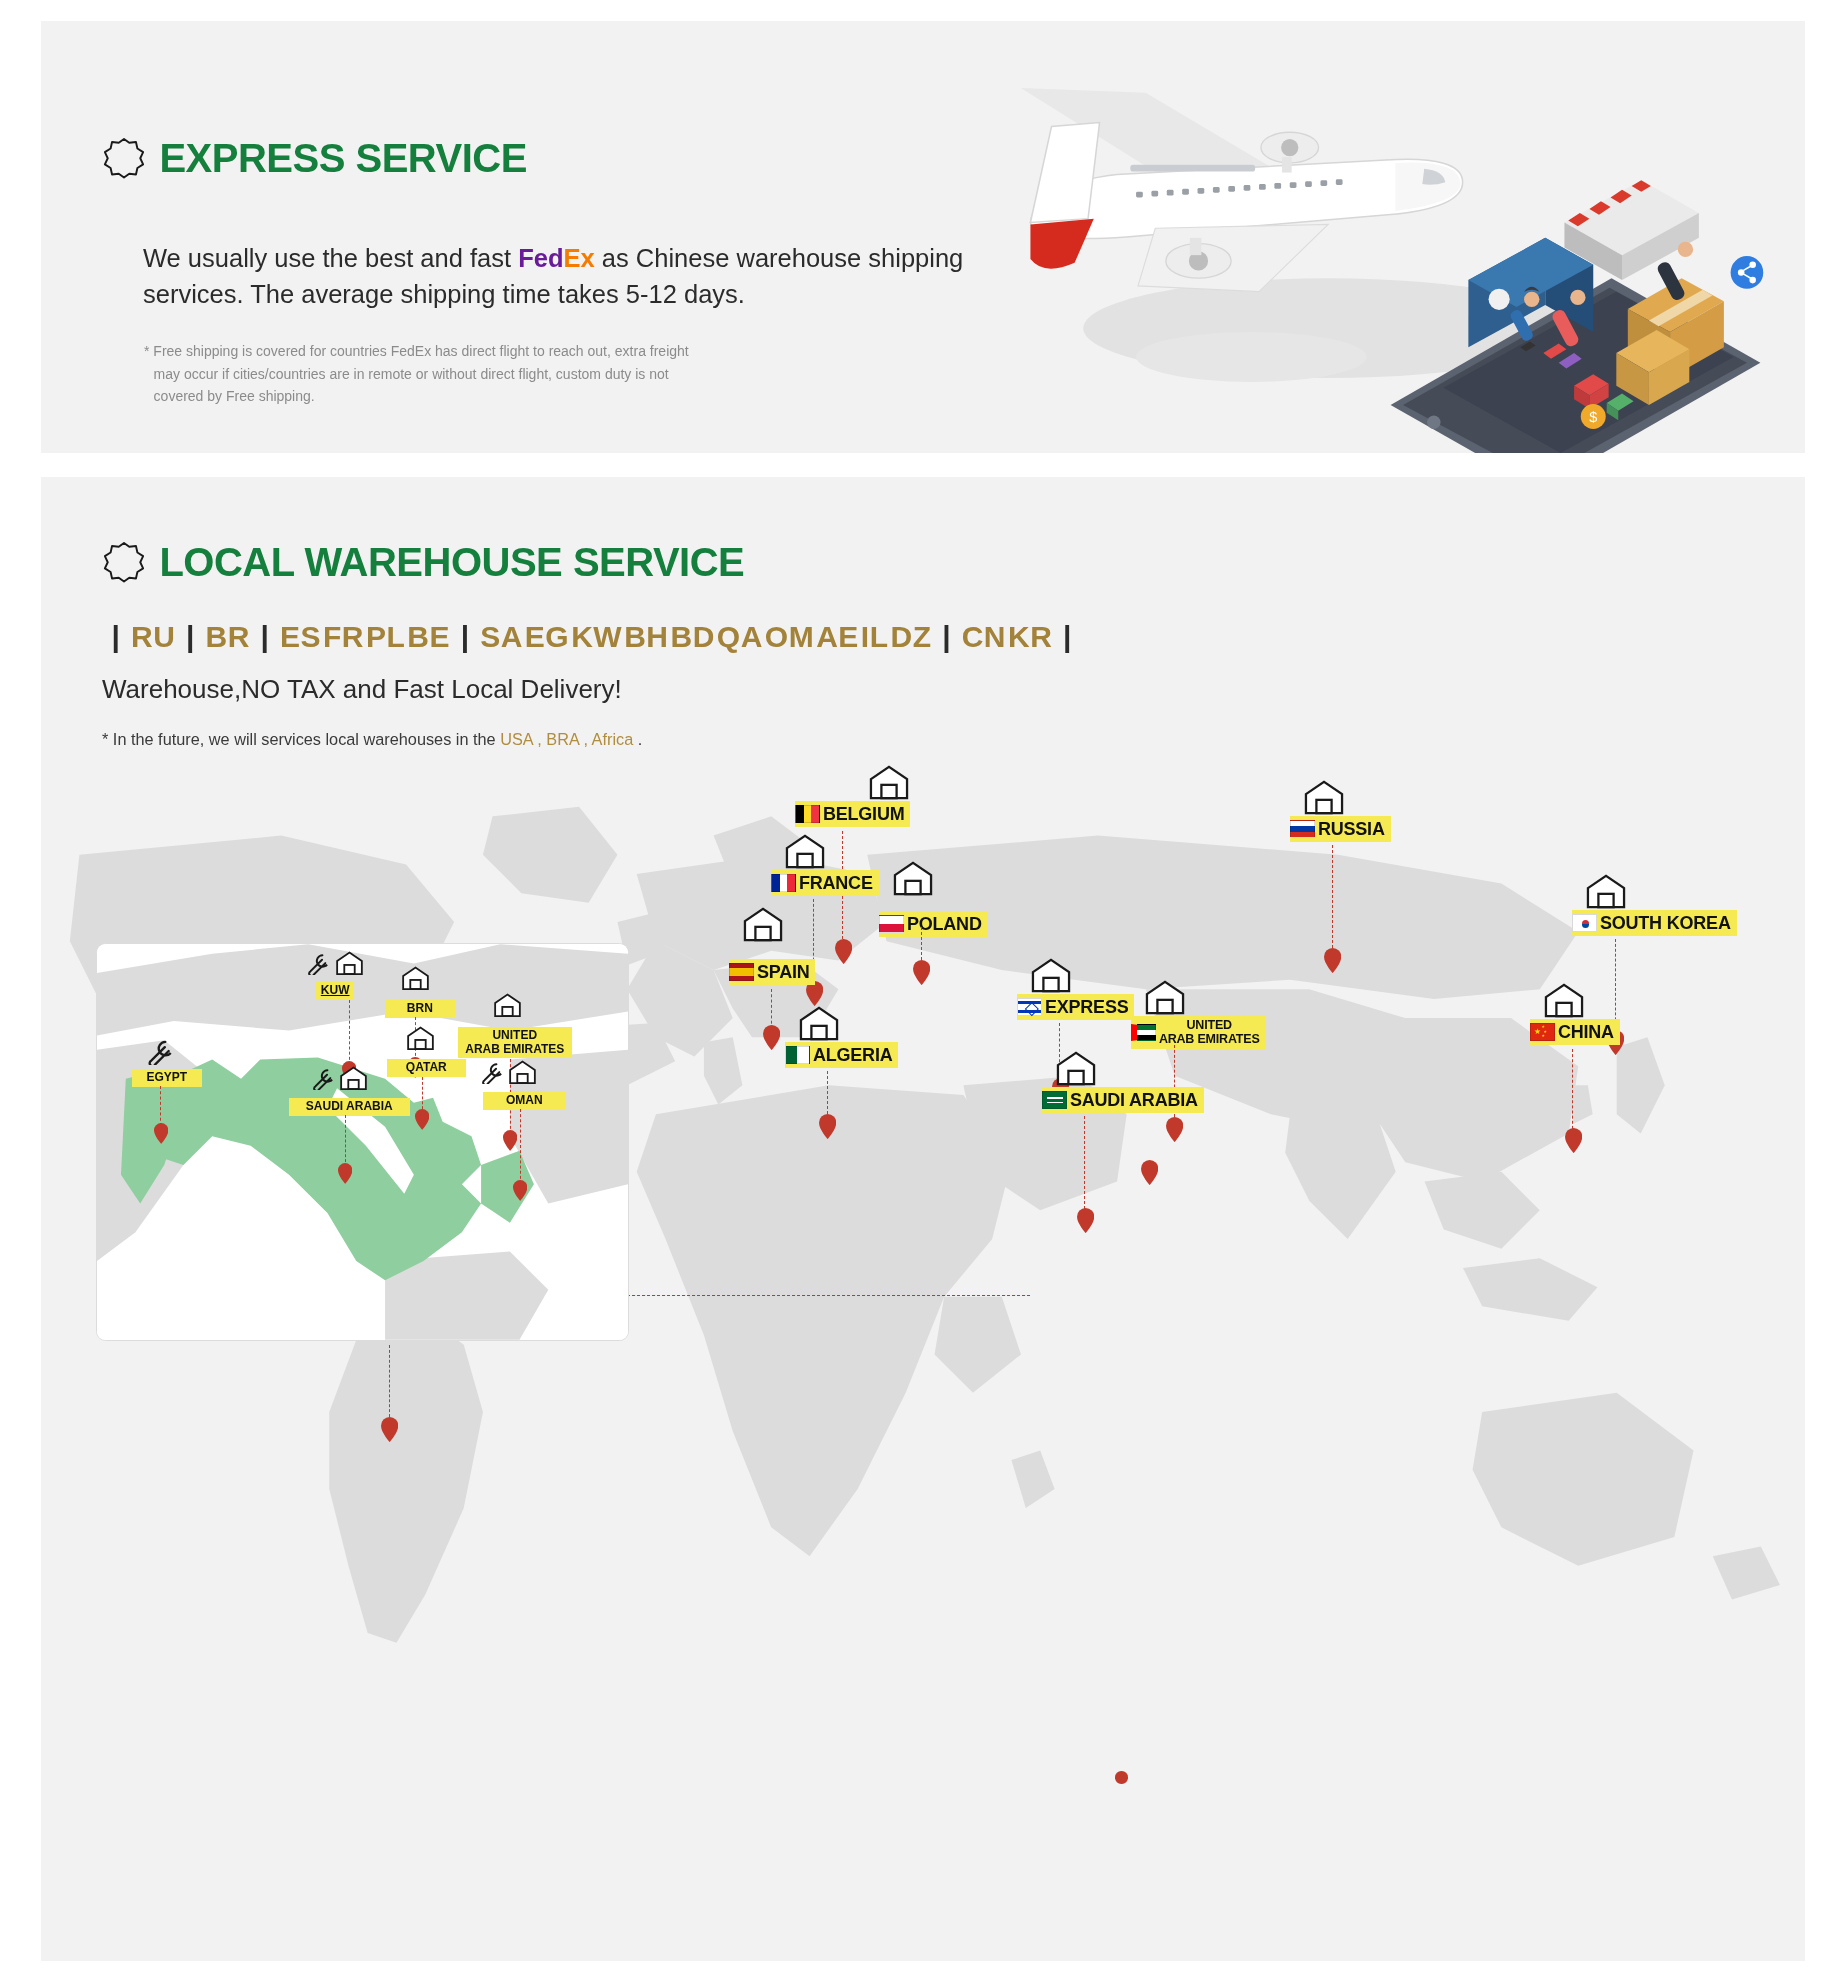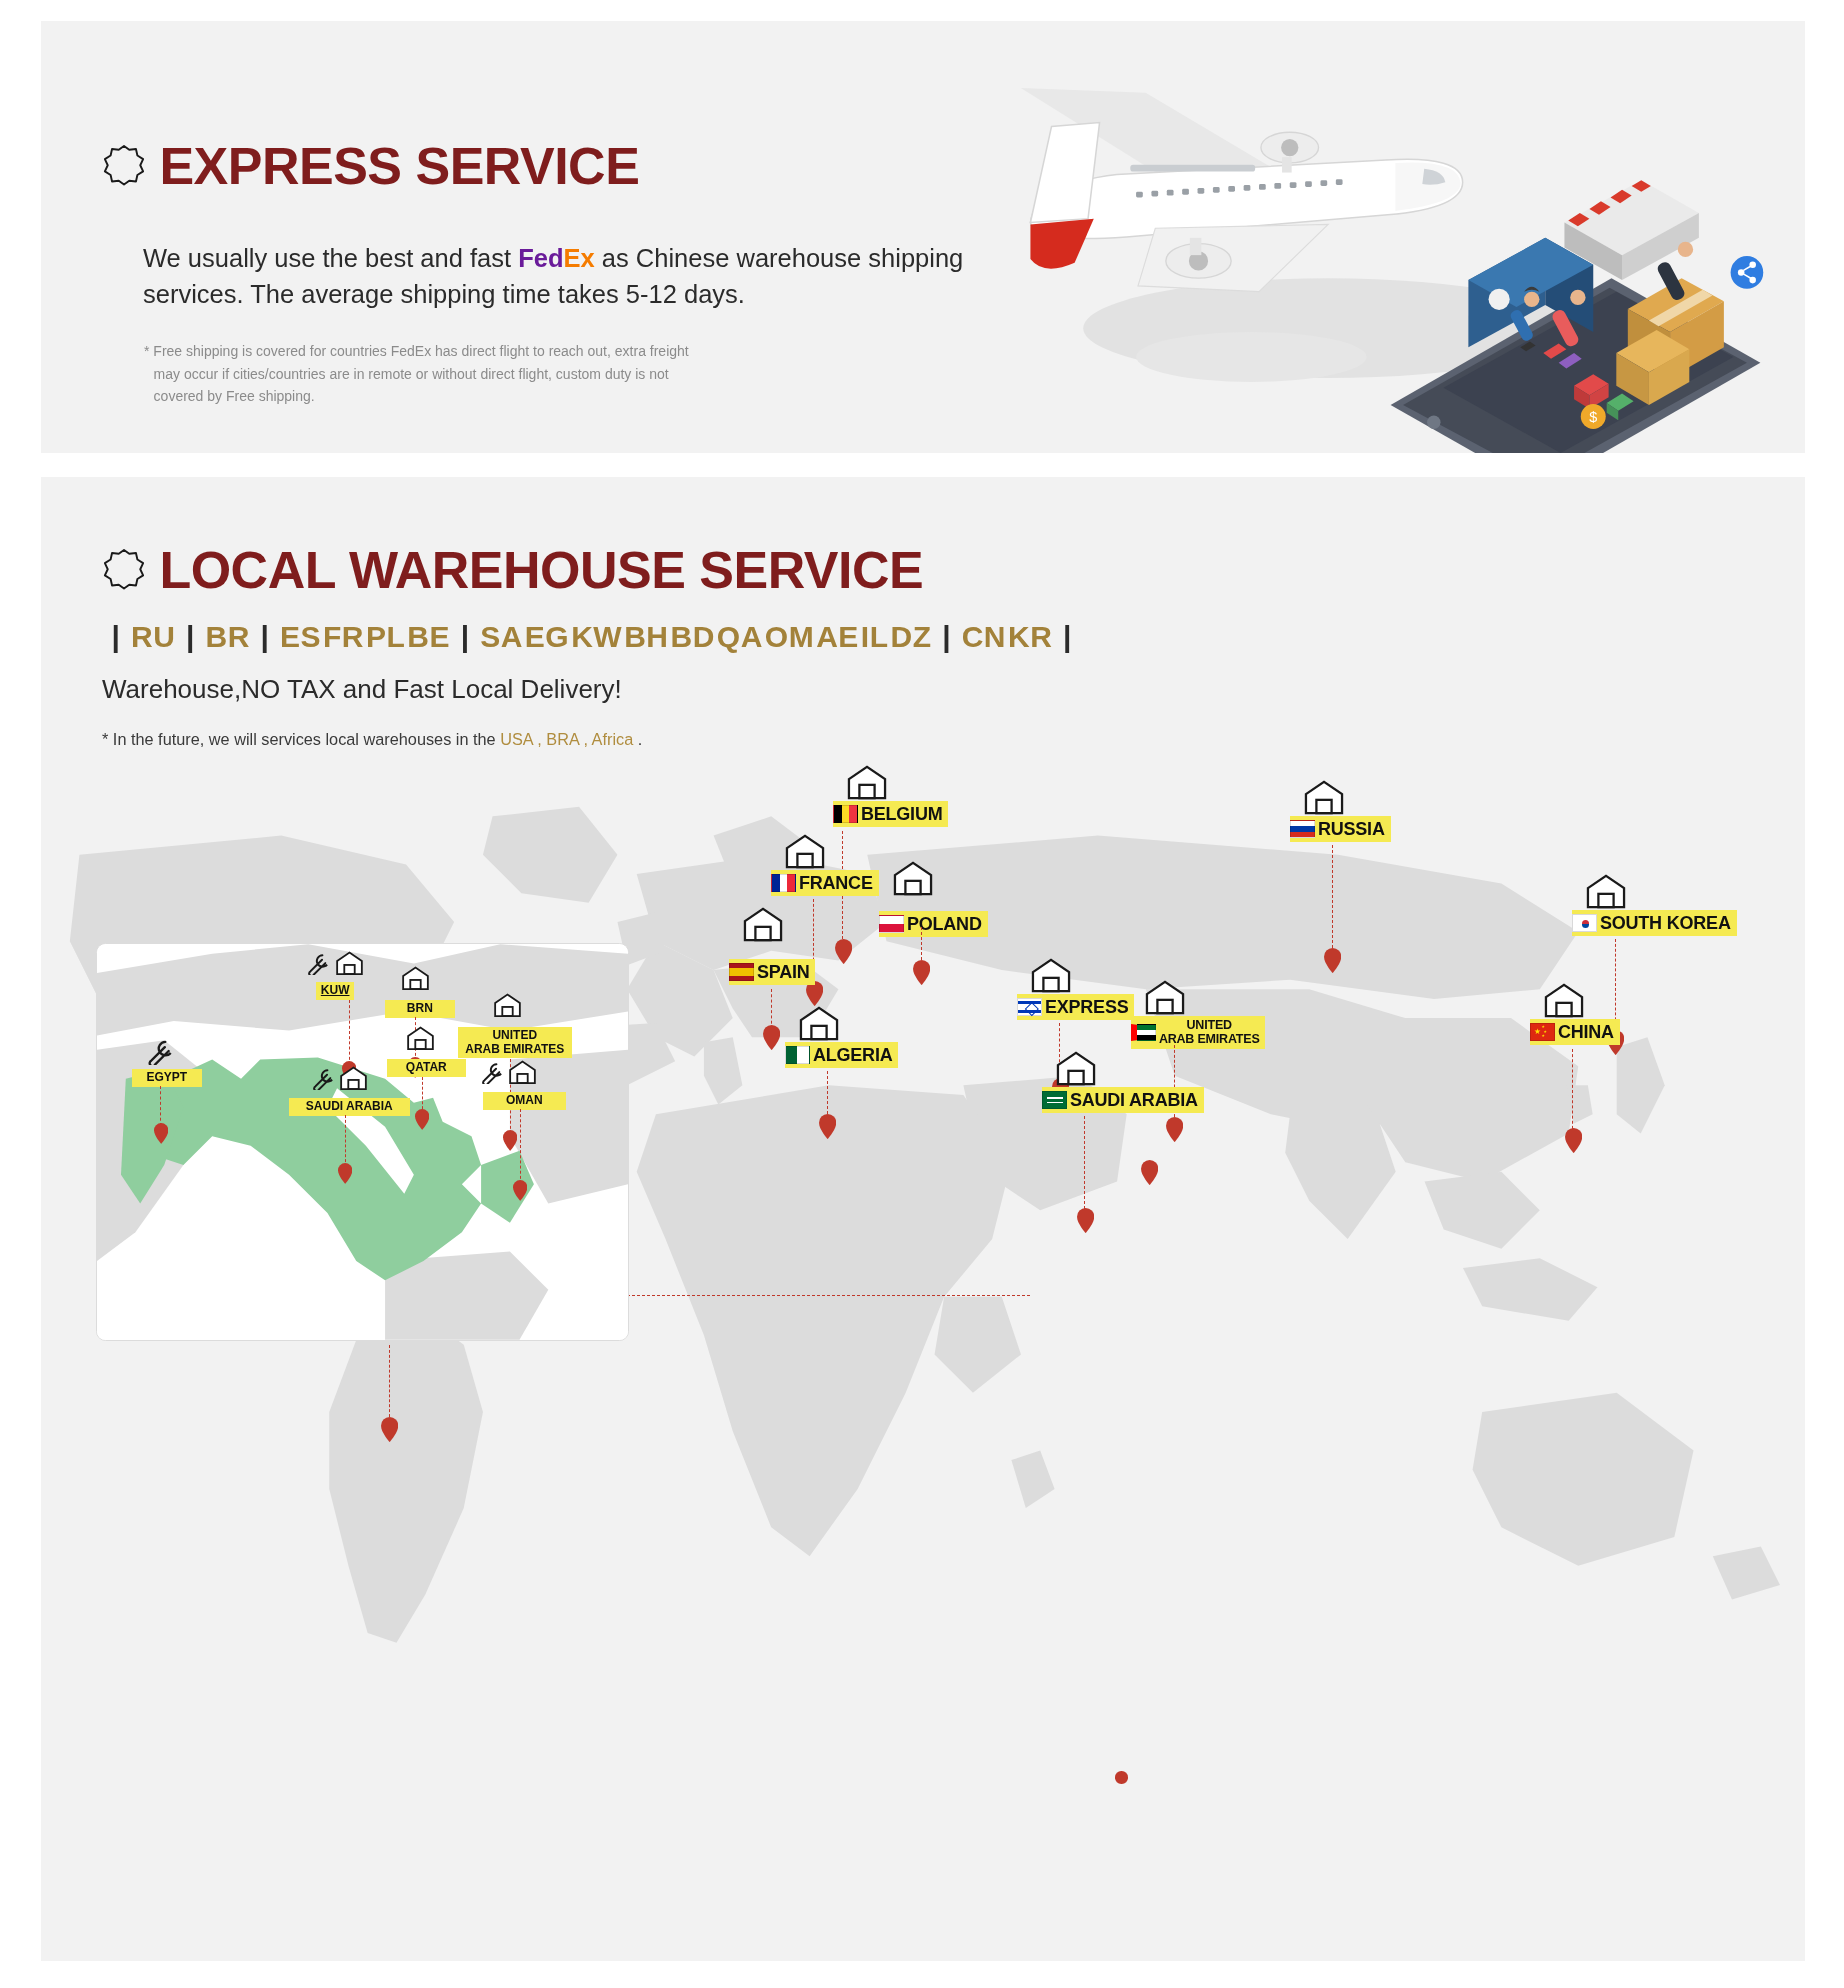--- a/index.html
+++ b/index.html
@@ -41,24 +41,24 @@
     display: flex;
     align-items: center;
     gap: 13.4px;
   }
   .burst {
     width: 44px;
     height: 44px;
     flex: 0 0 44px;
   }
   .section-title {
-    font-size: 52px;
+    font-size: 40px;
     font-weight: bold;
     letter-spacing: -0.5px;
-    color: #7f1d1d;
+    color: #15803d;
     white-space: nowrap;
   }
 
   
   #express-body {
     position: absolute;
     left: 102px;
     top: 219px;
     width: 922px;
     font-size: 25.5px;
@@ -445,21 +445,21 @@
 
         <path d="M640 330 L820 300 L960 310 L1010 380 L990 460 L940 520 L900 620 L850 720 L800 790 L760 760 L720 660 L690 560 L650 460 L620 390 Z"></path>
         <path d="M940 520 L1000 520 L1020 580 L970 620 L930 580 Z"></path>
         <path d="M1010 690 L1040 680 L1055 720 L1025 740 Z"></path>
 
         <path d="M1500 640 L1640 620 L1720 680 L1700 770 L1600 800 L1520 760 L1490 700 Z"></path>
         <path d="M1740 790 L1790 780 L1810 820 L1760 835 Z"></path>
       </g>
     </svg>
 
-    <div class="marker" style="left:792px; top:-34px;">
+    <div class="marker" style="left:754px; top:-34px;align-items:flex-end;">
       <svg class="marker-icon" width="42" height="38" viewBox="0 0 44 40" style="margin-left:13.4px;">
         <path d="M3 17 L22 4 L41 17 L41 37 L3 37 Z" fill="#fff" stroke="#1a1a1a" stroke-width="2.4"></path>
         <rect x="14" y="23" width="16" height="14" fill="none" stroke="#1a1a1a" stroke-width="2.4"></rect>
       </svg>
       <div class="marker-tag">
         <span class="flag" style="background:linear-gradient(90deg,#000 0 33%,#fdda25 33% 66%,#ef3340 66% 100%)"></span>
         <span class="marker-name">BELGIUM</span>
       </div>
     </div>
     <div class="dashline" style="left:801px; top:34px; height:113px;"></div>

